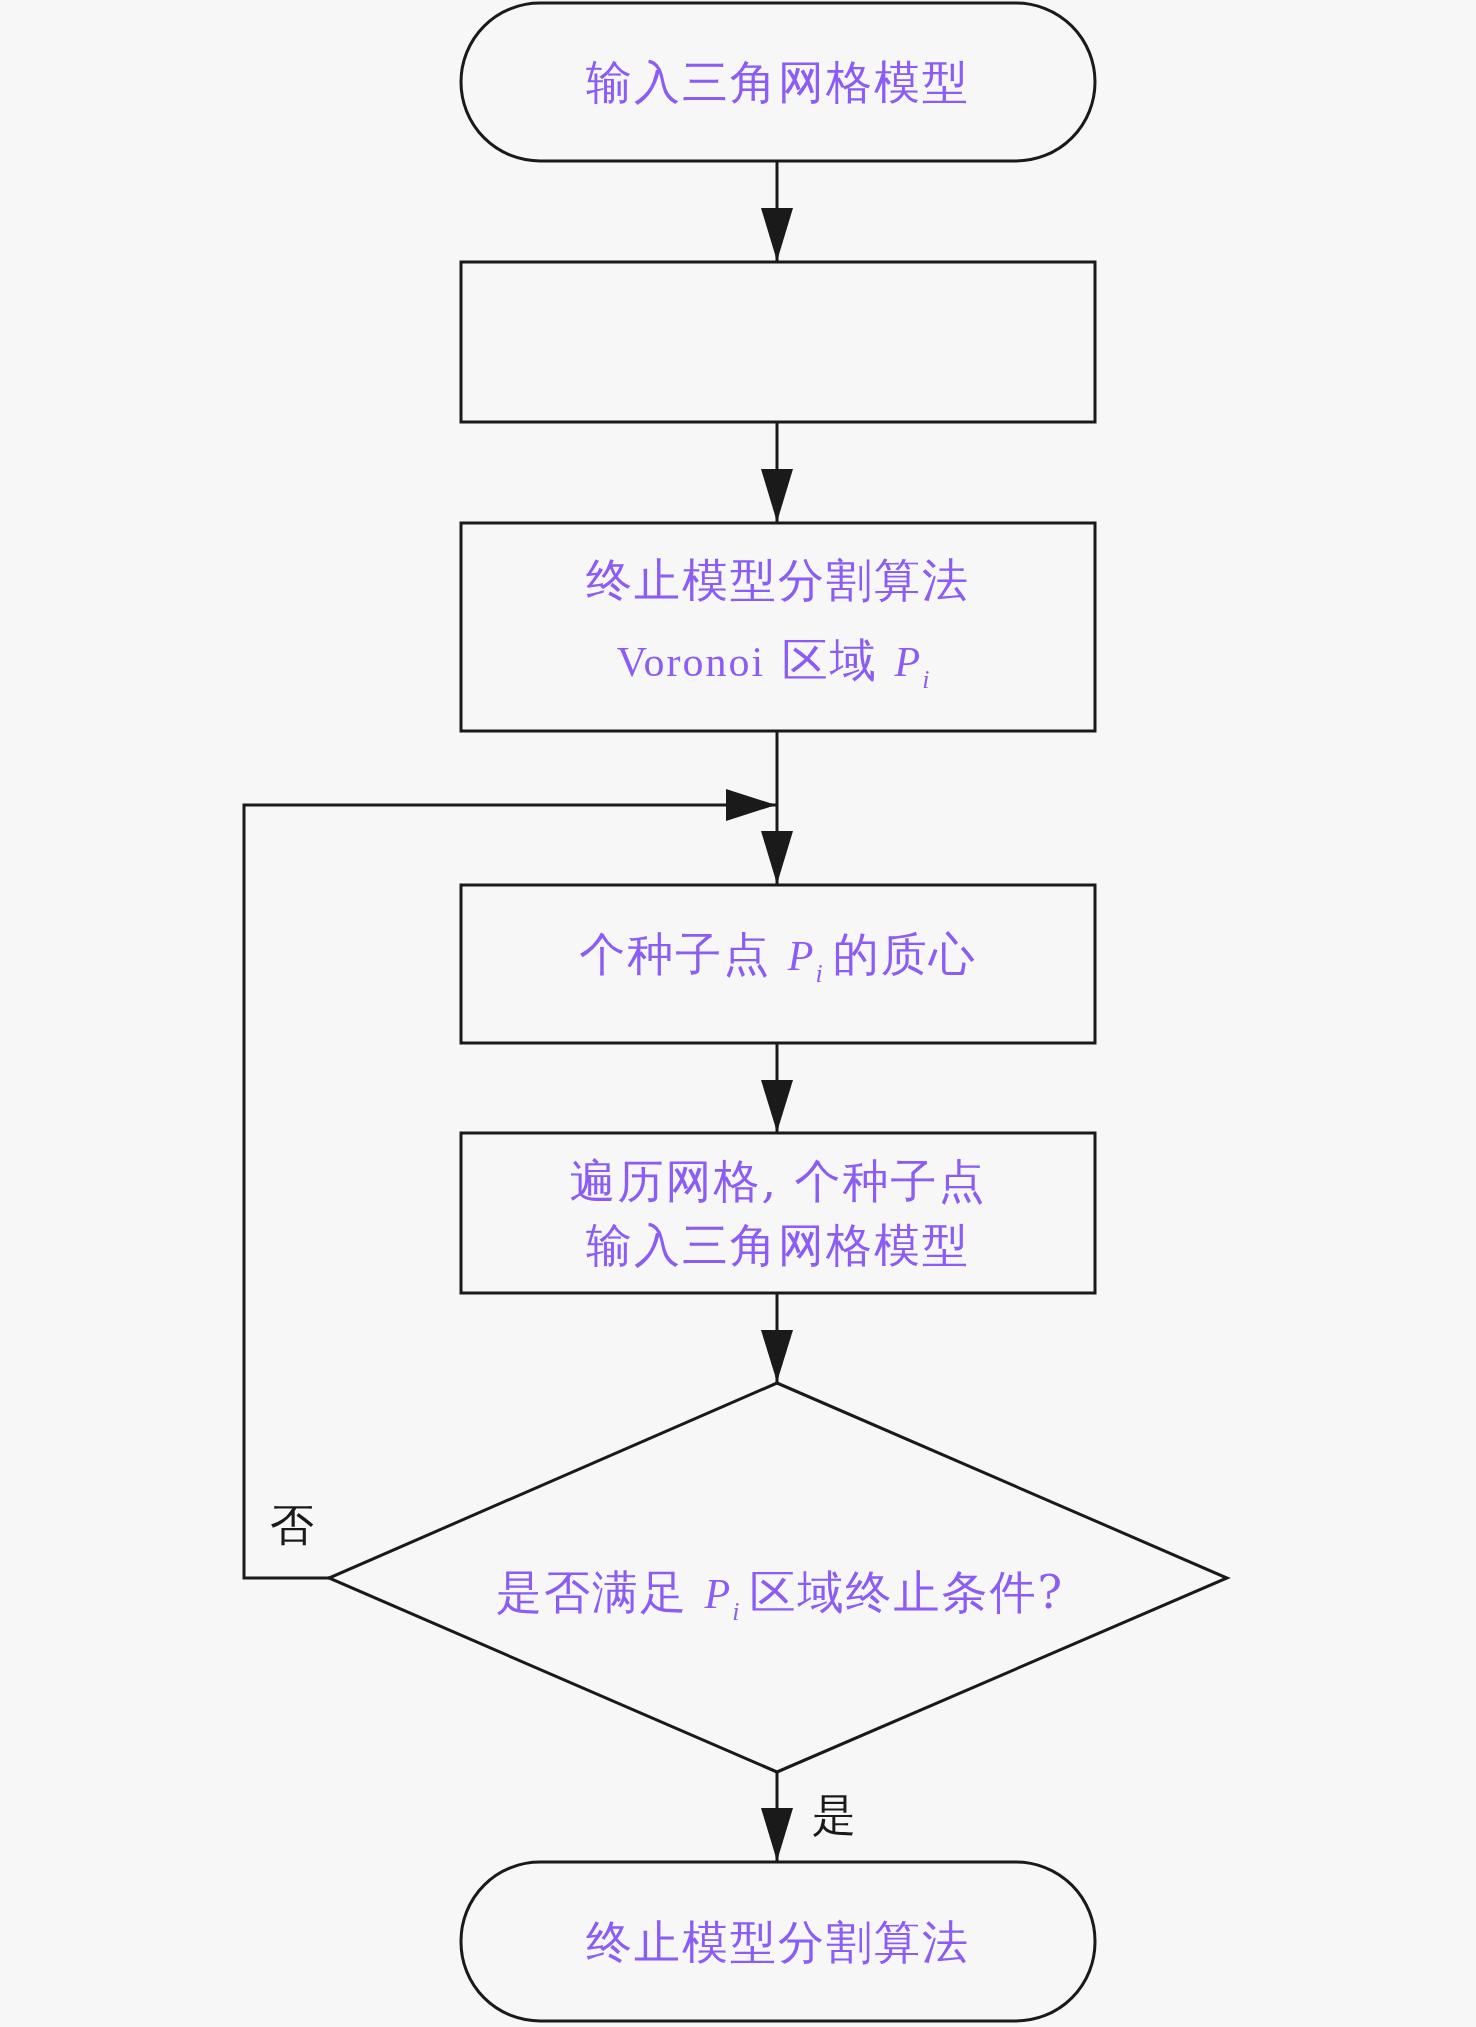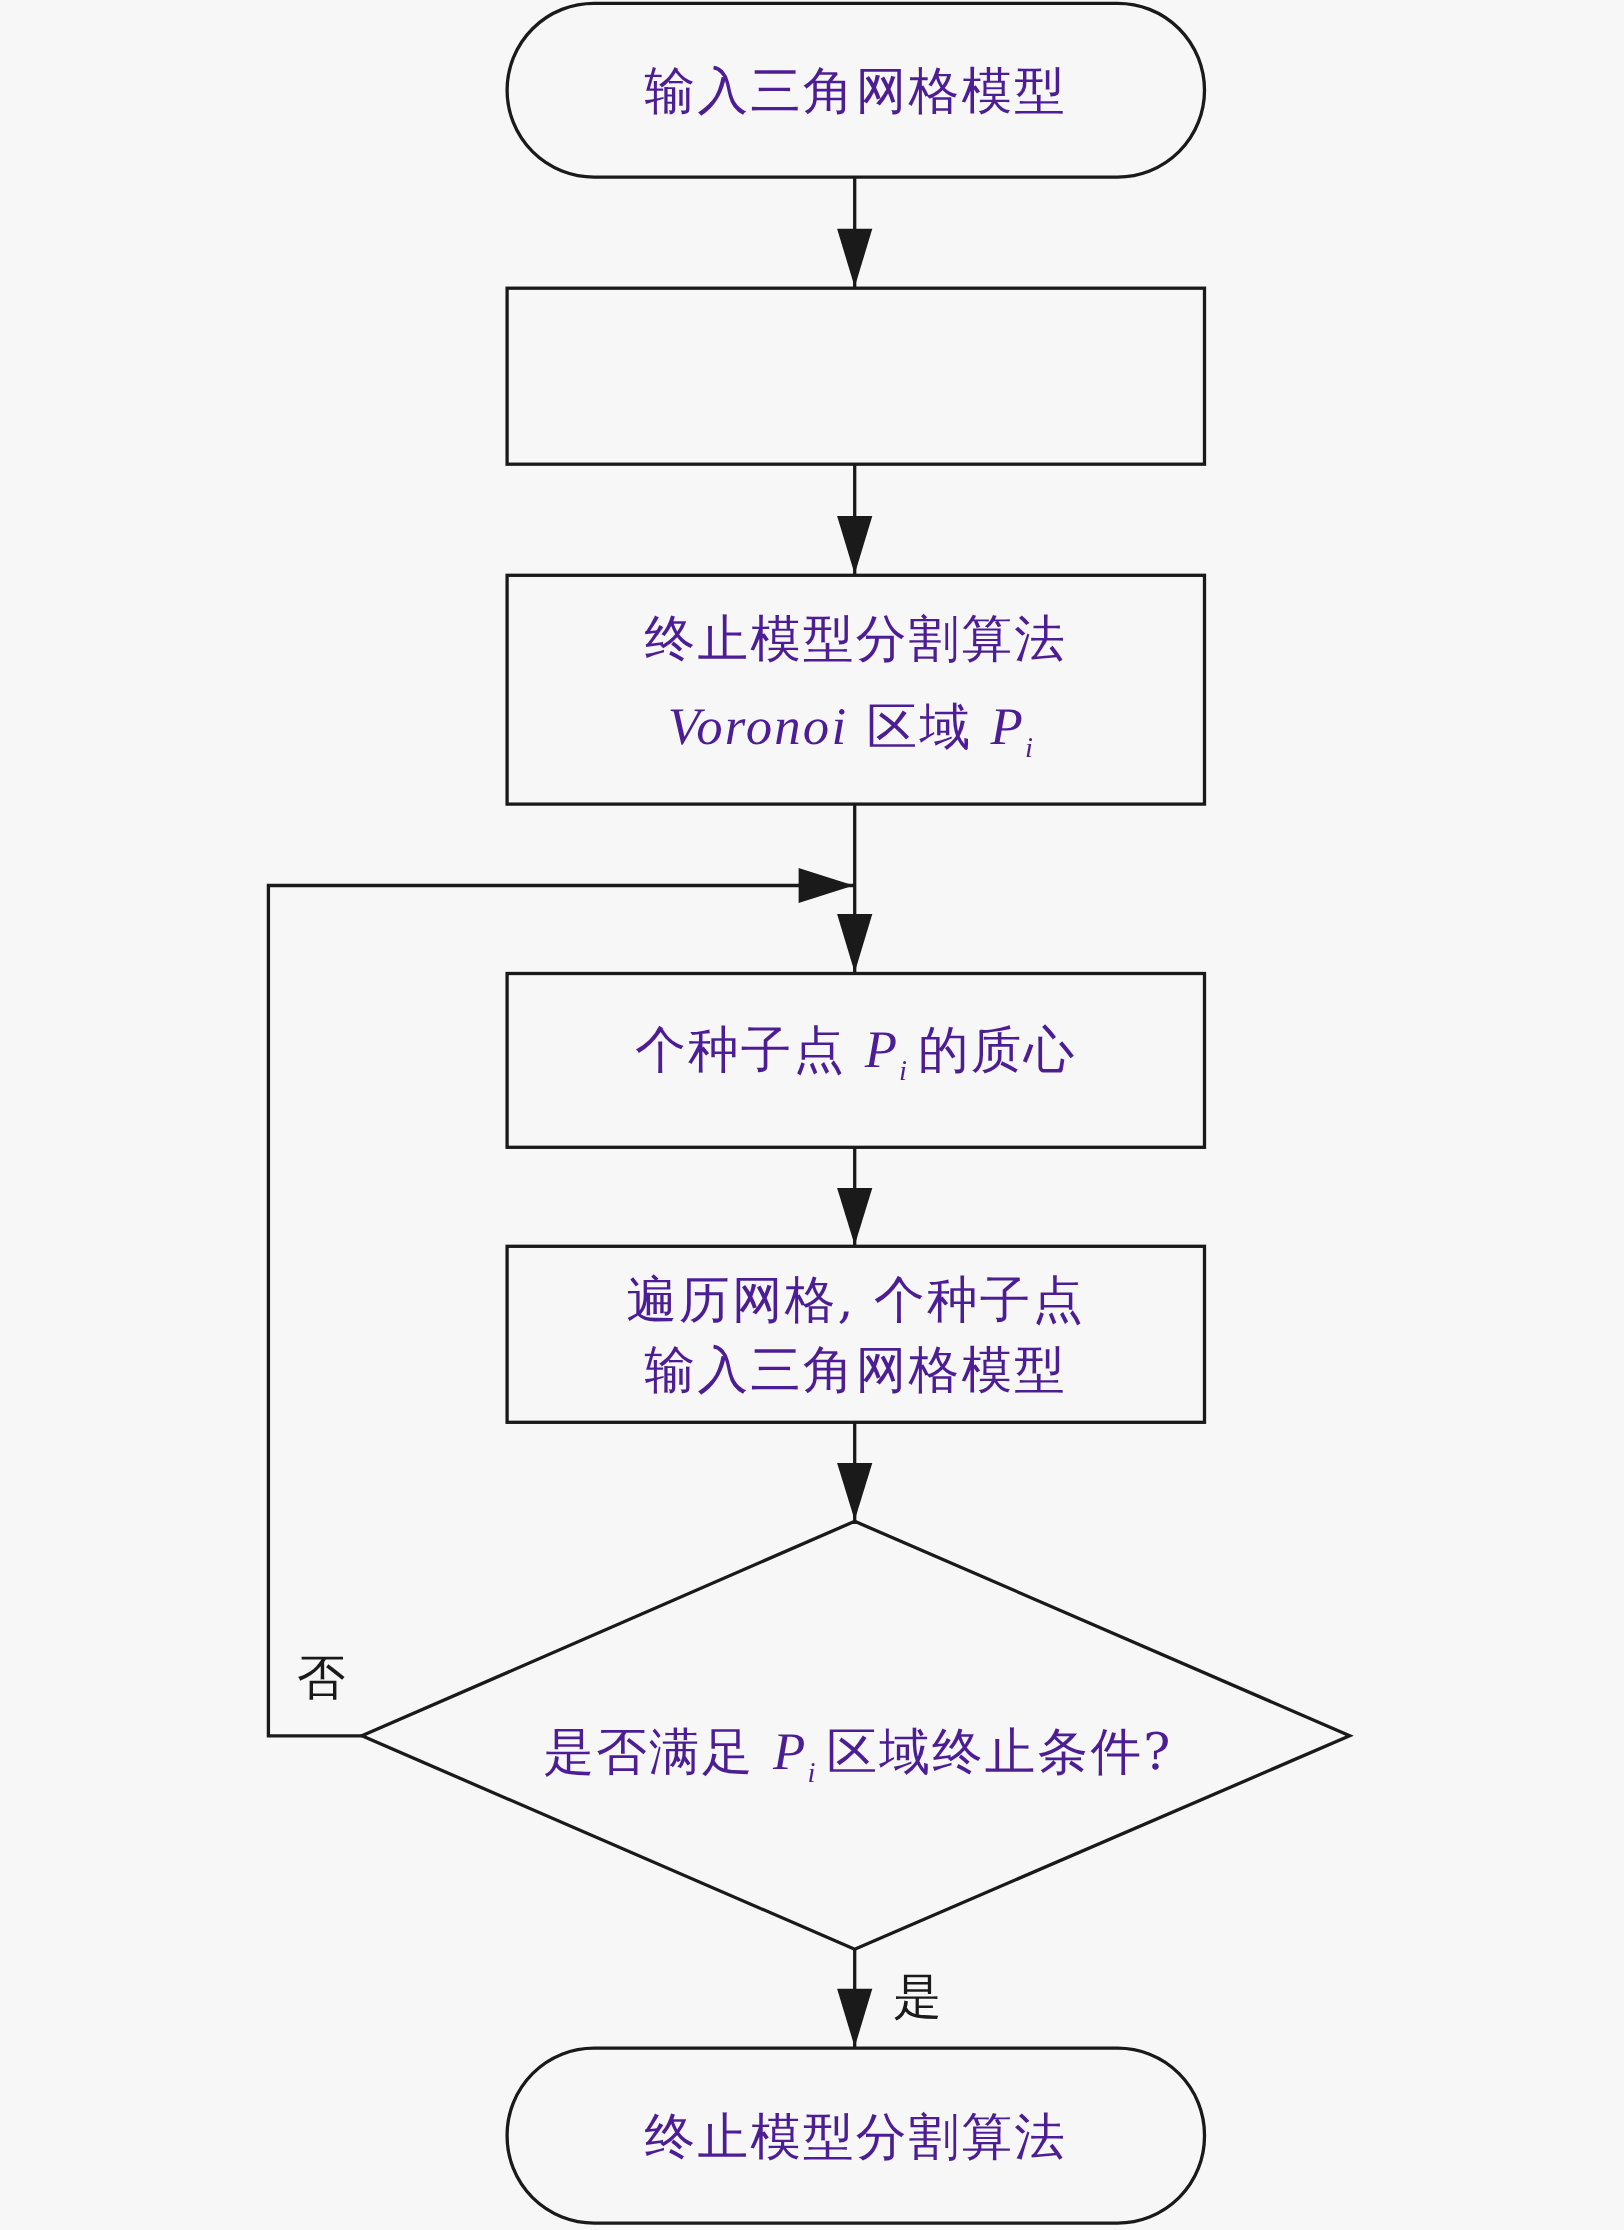--- a/index.html
+++ b/index.html
@@ -2,26 +2,26 @@
 <html><head>
 <meta charset="utf-8">
 <style>
   html, body { margin: 0; padding: 0; background: #f7f7f7; }
   #canvas { position: relative; width: 1476px; height: 2027px; background: #f7f7f7; overflow: hidden; }
   svg { position: absolute; left: 0; top: 0; }
   .node-text {
     position: absolute; display: flex; align-items: center; justify-content: center;
     flex-direction: column; text-align: center;
     font-family: "DejaVu Serif", "Liberation Serif", serif;
-    font-size: 46px; color: #4c1d95; line-height: 66px; letter-spacing: 2px;
+    font-size: 46px; color: #8b5cf6; line-height: 66px; letter-spacing: 2px;
   }
   .line { white-space: nowrap; }
   .ital { font-style: italic; font-family: "Liberation Serif", "DejaVu Serif", serif; }
   .sub { font-style: italic; font-size: 26px; vertical-align: -12px; font-family: "Liberation Serif", serif; margin-right: 8px; }
-  .latin { font-family: "Liberation Serif", "DejaVu Serif", serif; font-size: 48px; font-style: italic; }
+  .latin { font-family: "Liberation Serif", "DejaVu Serif", serif; font-size: 42px; }
   .label { position: absolute; font-family: "DejaVu Serif", "Liberation Serif", serif; font-size: 44px; color: #1a1a1a; }
 </style>
 </head>
 <body>
 
 <div id="canvas">
   <svg width="1476" height="2027" viewBox="0 0 1476 2027">
     <defs>
       <marker id="arrow" viewBox="0 0 10 10" refX="10" refY="5" markerWidth="10" markerHeight="10" markerUnits="userSpaceOnUse" orient="auto">
         <path d="M0,0 L10,5 L0,10 z" fill="#1a1a1a"></path>

